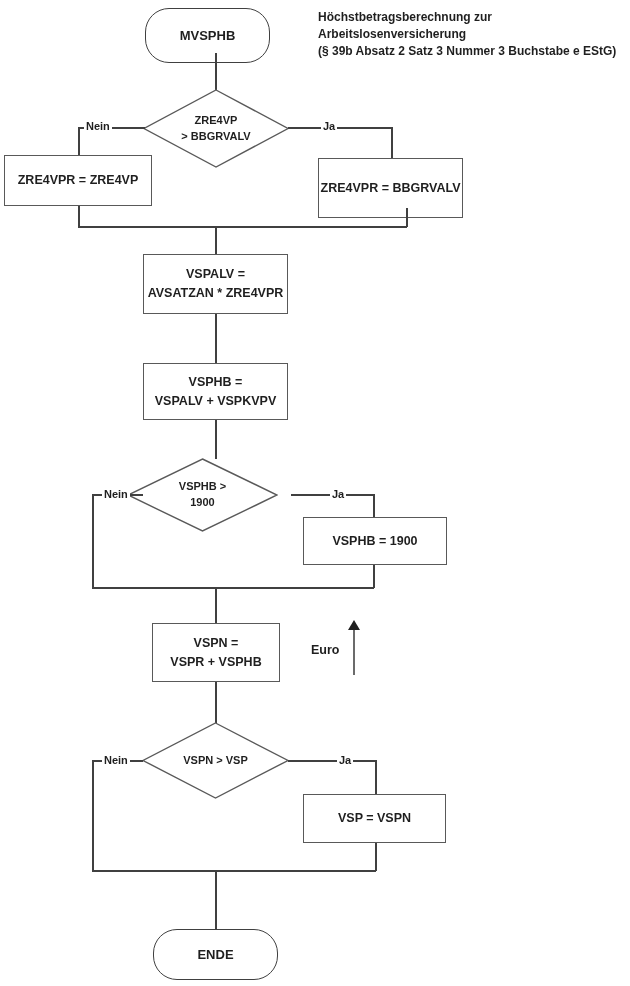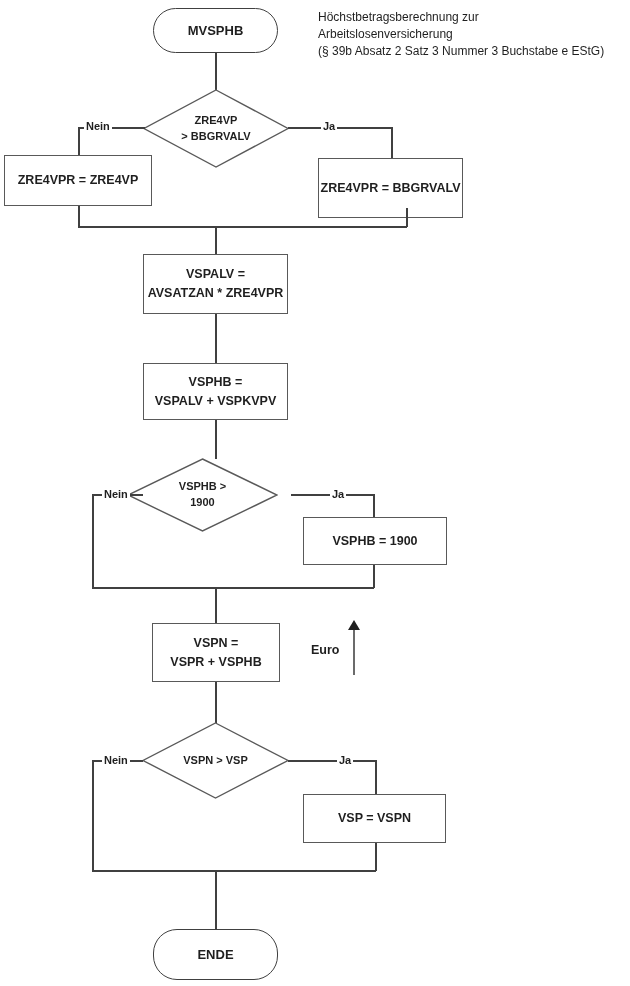--- a/index.html
+++ b/index.html
@@ -48,21 +48,21 @@
     position: absolute;
     background: var(--bg-color);
     padding: 0 2px;
     font-size: 11px;
     font-weight: 600;
     line-height: 1.1;
   }
   .title-block {
     position: absolute;
     left: 318px; top: 9px; width: 306px;
-    font-size: 12px; font-weight: 400; line-height: 1.4;
+    font-size: 12px; font-weight: 700; line-height: 1.4;
   }
   .title-block span { display: block; }
   .euro-label {
     position: absolute; left: 311px; top: 643px;
     font-size: 12.5px; font-weight: 700;
   }
   .euro-arrow-line {
     position: absolute; left: 353px; top: 630px;
     width: 2px; height: 45px; background: #6b6b6b;
   }
@@ -78,21 +78,21 @@
 <body>
 
 <div class="canvas">
 
   <div class="title-block">
     <span>Höchstbetragsberechnung zur</span>
     <span>Arbeitslosenversicherung</span>
     <span>(§ 39b Absatz 2 Satz 3 Nummer 3 Buchstabe e EStG)</span>
   </div>
 
-  <div class="node pill" style="left:153px; top:8px; width:125px; height:45px;">
+  <div class="node pill" style="left:145px; top:8px; width:125px; height:55px;">
     <span style="font-size:13px;">MVSPHB</span>
   </div>
 
   <div class="line vline" style="left:215px; top:53px; height:37px;"></div>
 
   <div class="diamond" style="left:143px; top:89px; width:146px; height:79px;">
     <svg width="146" height="79" viewBox="0 0 146 79">
       <polygon points="73,1 145,39.5 73,78 1,39.5" fill="#ffffff" stroke="#595959" stroke-width="1.4"></polygon>
     </svg>
     <div class="dtext">

